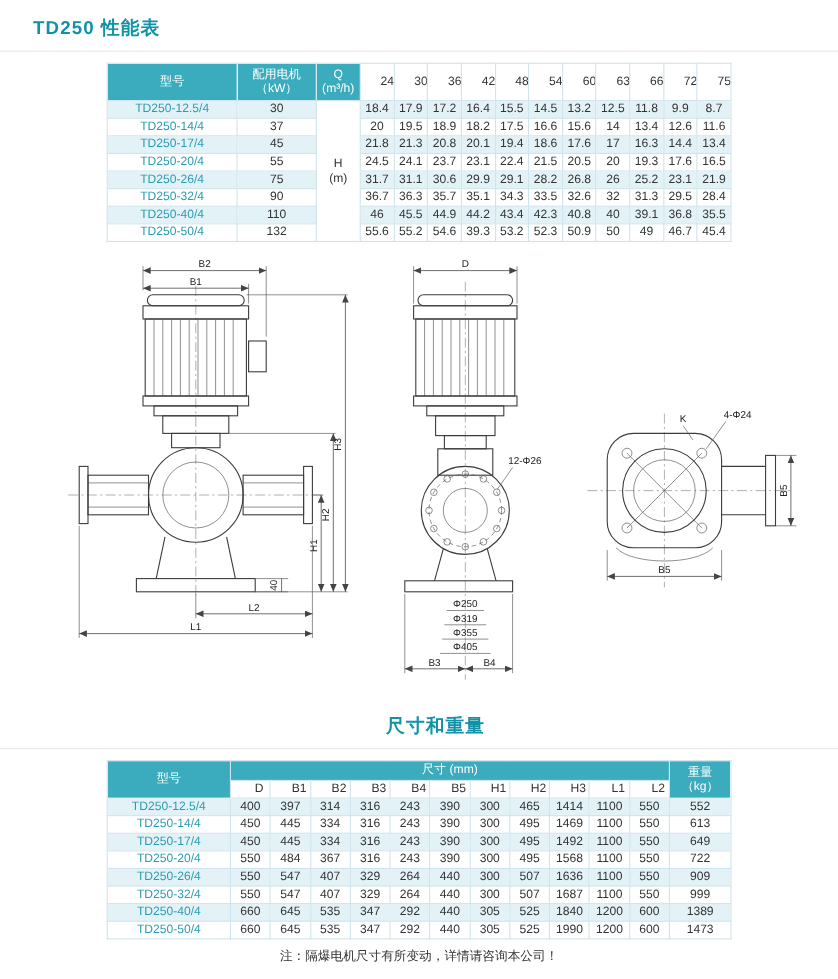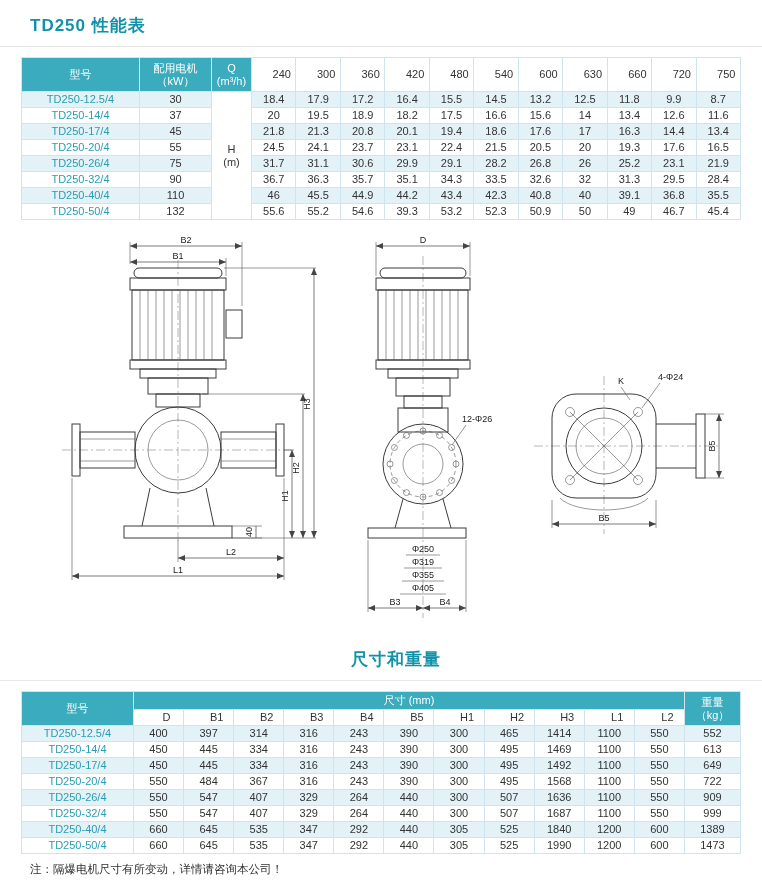--- a/index.html
+++ b/index.html
@@ -11,21 +11,21 @@
   }
   .section-title {
     font-size:17px; font-weight:bold; color:#1292a9;
     padding:14px 0 9px 30px; border-bottom:1px solid #e7e7e7;
     letter-spacing:1px;
   }
   .section-title.sec2 { padding-top:16px;text-align:center; }
 
   table {
     border-collapse:collapse; table-layout:fixed;
-    width:720px; margin:10px auto 0; font-size:11px;
+    width:568px; margin:10px auto 0; font-size:11px;
   }
   th,td {
     border:1px solid #cfe4ec; text-align:center; color:#333;
     font-weight:normal; padding:0 2px; height:16px; line-height:13px;
     overflow:hidden; white-space:nowrap;
   }
   th.teal { background:#3aacbe; color:#fff; }
   th.num-h { background:#fff; color:#333;padding-left:18px; }
   tr.odd { background:#e3f2f7; }
   tr.even { background:#fff; }
@@ -39,21 +39,21 @@
   .dwg { position:absolute; }
   .dwg path, .dwg rect, .dwg circle, .dwg line, .dwg polyline {
     fill:none; stroke:#3c3c3c; stroke-width:1;
   }
   .dwg .thin { stroke-width:0.6; stroke:#555; }
   .dwg .dim { stroke:#444; stroke-width:0.7; }
   .dwg .cl { stroke:#888; stroke-width:0.6; stroke-dasharray:9 3 2 3; }
   .dwg marker path { fill:#444; stroke:none; }
   .dwg text { font-size:9px; fill:#222; stroke:none; font-family:"Liberation Sans","DejaVu Sans",sans-serif; }
 
-  .footnote { width:702px; margin:8px auto 0; font-size:11.5px; color:#333; }
+  .footnote { width:702px; margin:8px auto 0; font-size:11.5px; color:#333;text-align:center; }
 </style>
 </head>
 <body>
 
 <div class="section-title">TD250 性能表</div>
 
 <table class="perf">
   <colgroup>
     <col style="width:118px">
       <col style="width:72px">

